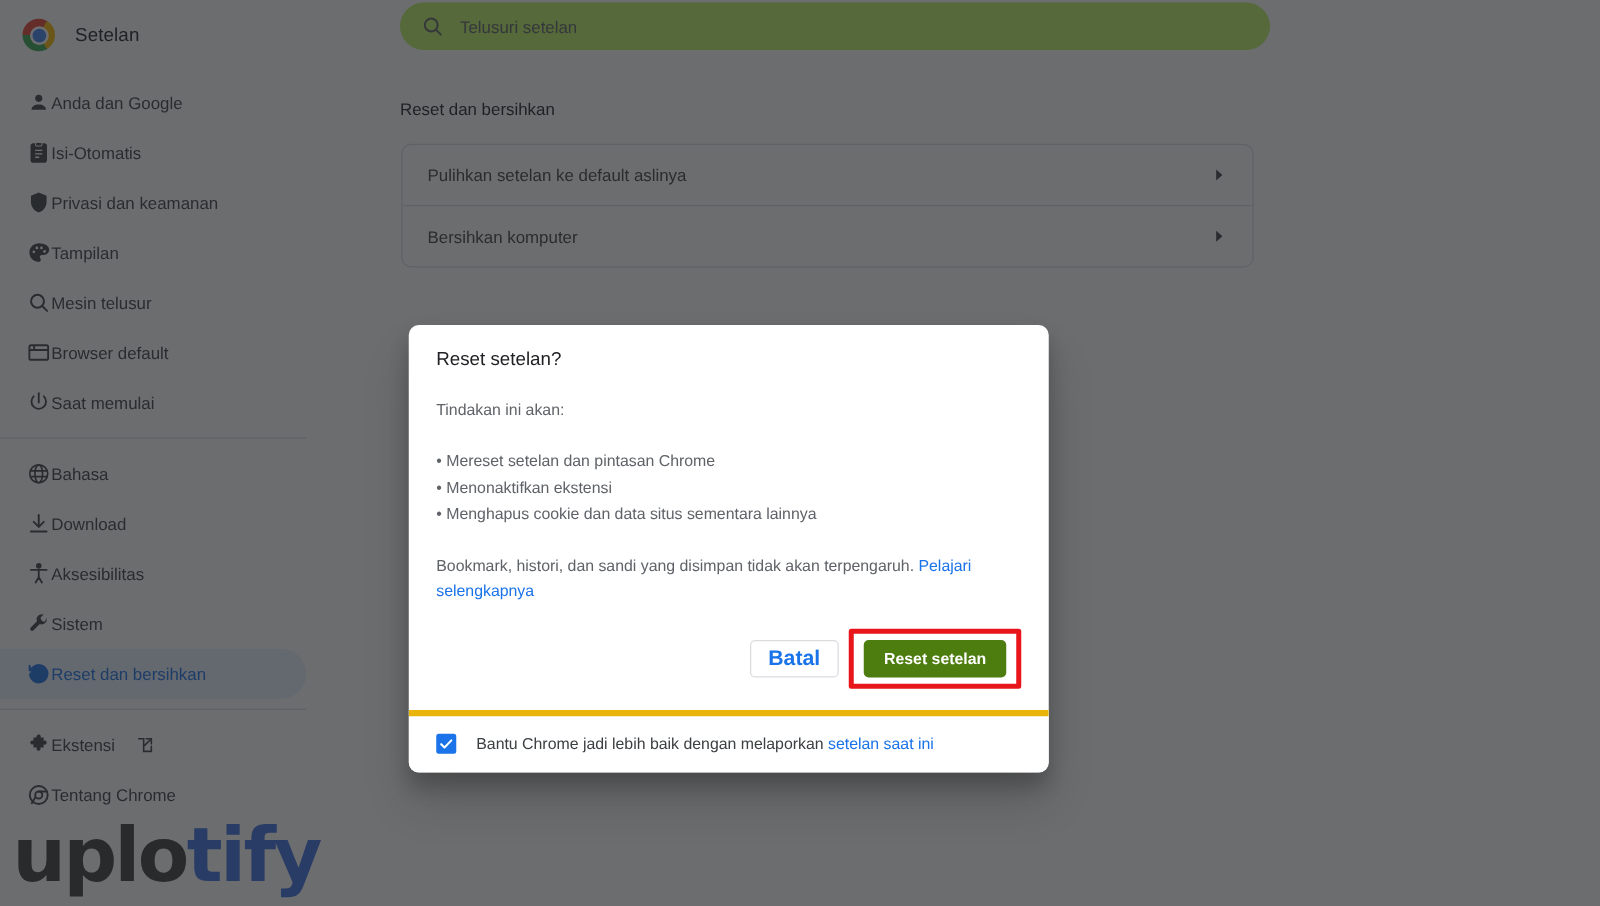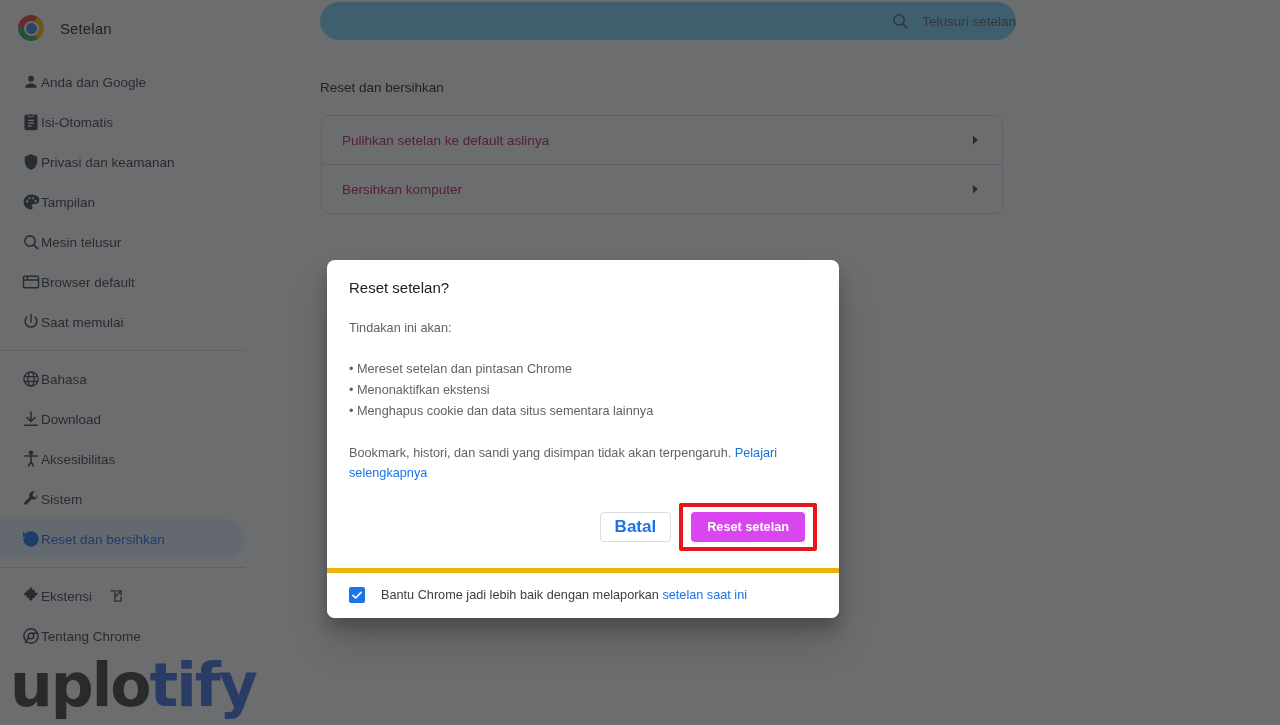--- a/index.html
+++ b/index.html
@@ -115,27 +115,26 @@
   #main {
     position: absolute;
     left: 261px; top: 0;
     right: 0; bottom: 0;
     background: #ffffff;
   }
   #searchbar {
     position: absolute;
     left: 59px; top: 2px;
     width: 680px; height: 38px;
-    background: #7dd3fc;
+    background: #bef264;
     border-radius: 20px;
     display: flex;
     align-items: center;
     padding-left: 16px;
     gap: 12px;
-    justify-content: flex-end;
   }
   #searchbar .search-ico { width: 20px; height: 20px; display: flex; flex: 0 0 auto;}
   #searchbar .ph {
     font-size: 13.5px;
     color: #5f6368;
   }
 
   .section-title {
     position: absolute;
     left: 59px; top: 80px;
@@ -150,21 +149,21 @@
     border: 1px solid #dadce0;
     border-radius: 8px;
     overflow: hidden;
   }
   .card-row {
     height: 48px;
     display: flex;
     align-items: center;
     padding: 0 20px;
     font-size: 13.5px;
-    color: #be185d;
+    color: #404040;
     cursor: pointer;
   }
   .card-row + .card-row { border-top: 1px solid #dadce0; }
   .card-row .label { flex: 1; }
   .card-row .chev { width: 14px; height: 14px; display:flex; }
 
   
   #scrim {
     position: absolute;
     inset: 0;
@@ -245,21 +244,21 @@
     inset: 0;
     border: 4px solid #e8151b;
     border-radius: 2px;
     pointer-events: none;
   }
   .btn-primary {
     height: 30px;
     padding: 0 16px;
     border: none;
     border-radius: 4px;
-    background: #d946ef;
+    background: #4d7c0f;
     color: #ffffff;
     font-size: 12.7px;
     font-weight: bold;
     font-family: "Liberation Sans", sans-serif;
     cursor: pointer;
     display: flex; align-items: center; justify-content: center;
     white-space: nowrap;
   }
 
   .dlg-footer {

